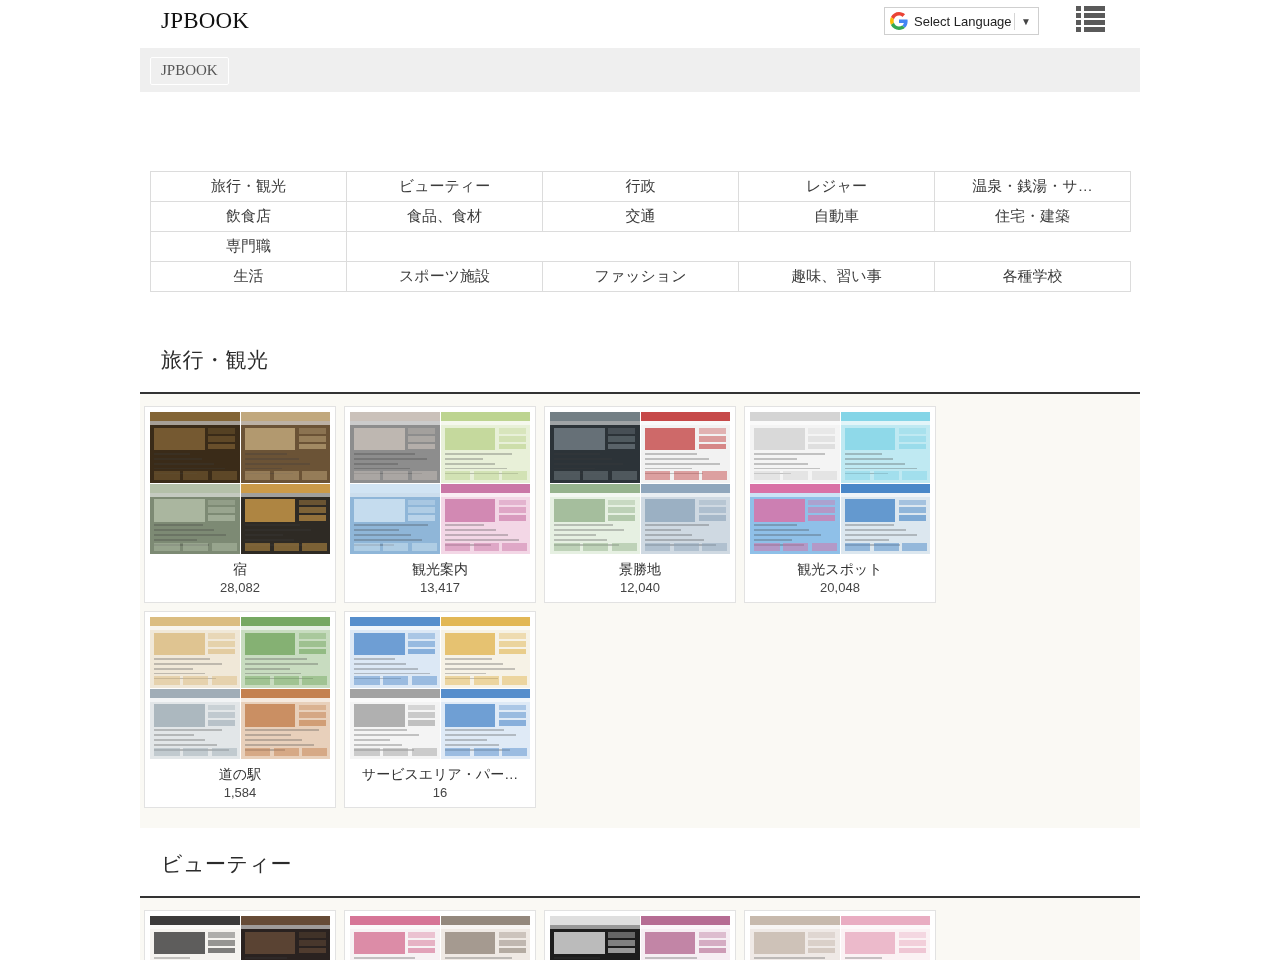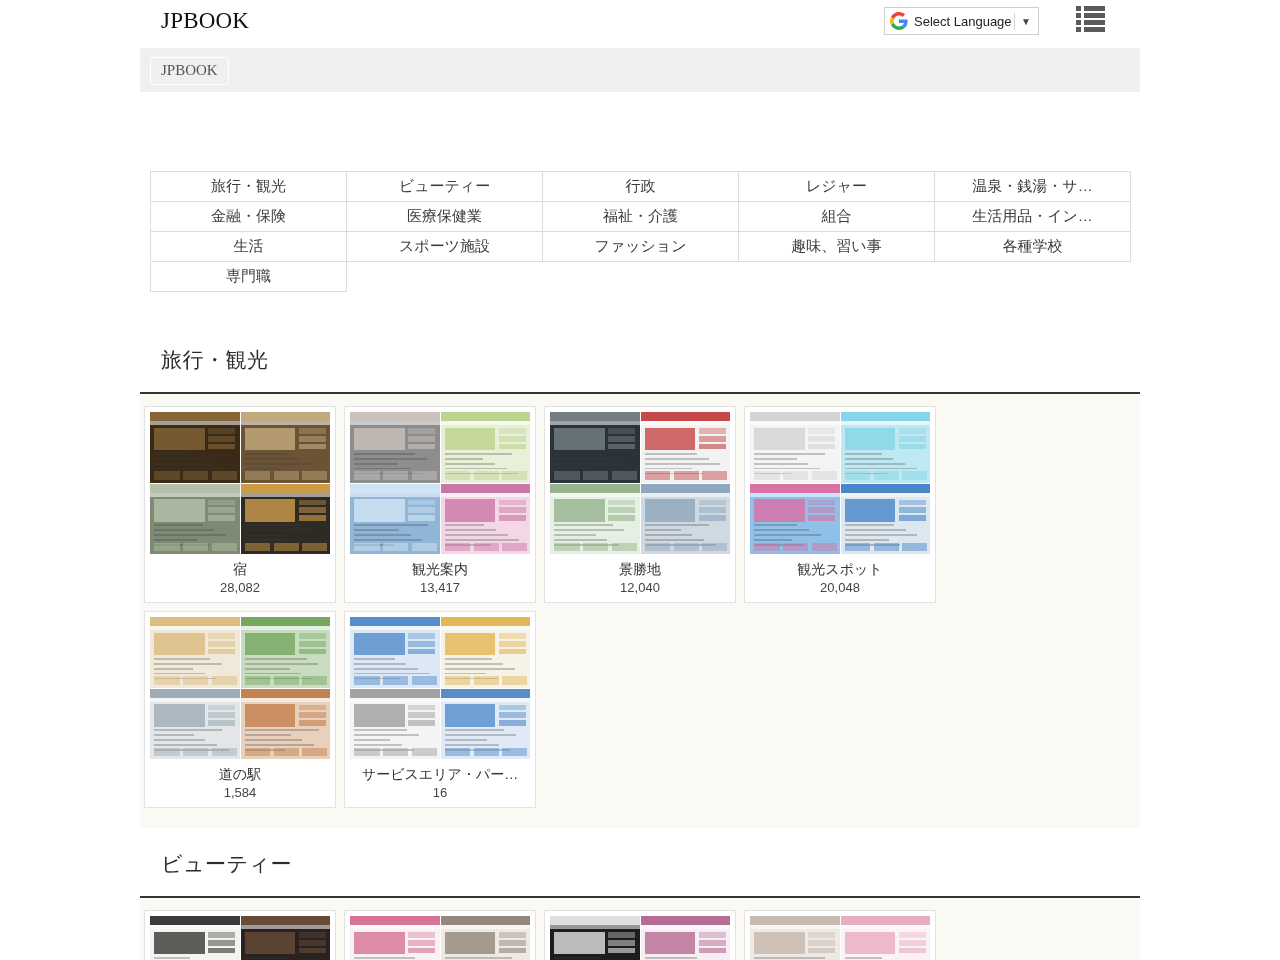--- a/index.html
+++ b/index.html
@@ -200,39 +200,39 @@
   <table class="cat-table">
     <tbody>
       <tr>
         <td>旅行・観光</td>
         <td>ビューティー</td>
         <td>行政</td>
         <td>レジャー</td>
         <td>温泉・銭湯・サ…</td>
       </tr>
       <tr>
-        <td>金融・保険</td>
-        <td>医療保健業</td>
-        <td>福祉・介護</td>
-        <td>組合</td>
-        <td>生活用品・イン…</td>
+        <td>飲食店</td>
+        <td>食品、食材</td>
+        <td>交通</td>
+        <td>自動車</td>
+        <td>住宅・建築</td>
+      </tr>
+      <tr>
+        <td>専門職</td>
+        <td class="empty"></td>
+        <td class="empty"></td>
+        <td class="empty"></td>
+        <td class="empty"></td>
       </tr>
       <tr>
         <td>生活</td>
         <td>スポーツ施設</td>
         <td>ファッション</td>
         <td>趣味、習い事</td>
         <td>各種学校</td>
-      </tr>
-      <tr>
-        <td>専門職</td>
-        <td class="empty"></td>
-        <td class="empty"></td>
-        <td class="empty"></td>
-        <td class="empty"></td>
       </tr>
     </tbody>
   </table>
 
   <div class="section" style="top:341px;">
     <div class="section-head">
       <div class="section-title">旅行・観光</div>
     </div>
     <div class="section-body">
       <div class="card-grid" id="grid-0">

